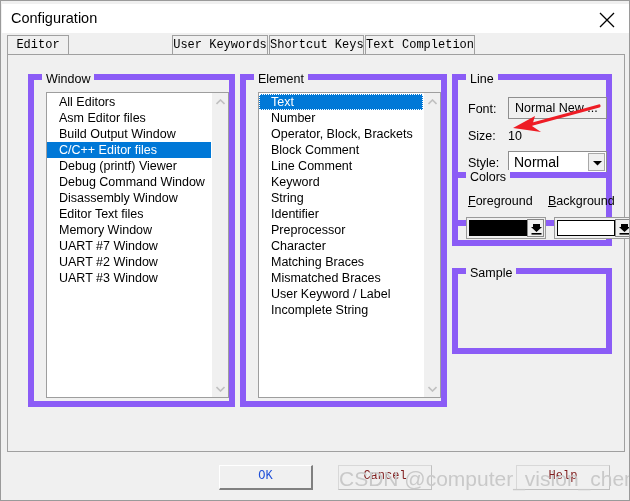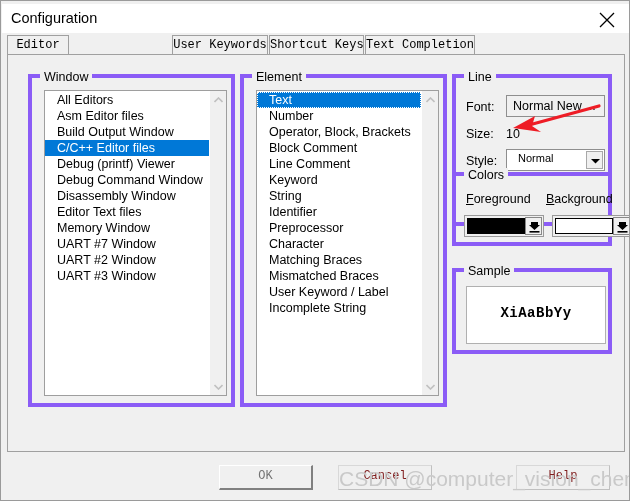--- a/index.html
+++ b/index.html
@@ -96,21 +96,21 @@
     height: 398px;
     background: #f0f0f0;
     border: 1px solid #a0a0a0;
     border-top: 1px solid #a0a0a0;
     box-sizing: border-box;
   }
 
   
   .group {
     position: absolute;
-    border: 4px solid #8b5cf6;
+    border: 6px solid #8b5cf6;
     box-sizing: border-box;
   }
   .group-legend {
     position: absolute;
     top: -8px;
     left: 8px;
     background: #f0f0f0;
     padding: 0 4px;
     font-size: 12.5px;
     color: #000;
@@ -199,22 +199,22 @@
   }
   .combo {
     position: absolute;
     background: #ffffff;
     border: 1px solid #8e8e8e;
     box-sizing: border-box;
     cursor: default;
   }
   .combo-text {
     position: absolute;
-    left: 11px; top: 2px;
-    font-size: 11px;
+    left: 5px; top: 2px;
+    font-size: 14px;
     color: #000;
     white-space: nowrap;
   }
   .combo-arrow {
     position: absolute;
     right: 1px; top: 1px;
     width: 17px;
     bottom: 1px;
     background: #f0f0f0;
     border: 1px solid #a8a8a8;
@@ -292,21 +292,21 @@
     background: #f0f0f0;
     border-top: 1px solid #ffffff;
     border-left: 1px solid #ffffff;
     border-right: 2px solid #808080;
     border-bottom: 2px solid #808080;
     box-sizing: border-box;
     font-family: "Liberation Mono", "DejaVu Sans Mono", monospace;
     font-size: 12px;
     line-height: 21px;
     text-align: center;
-    color: #737373;
+    color: #1d4ed8;
     cursor: default;
   }
   .dlgbtn.flat {
     border: 1px solid #d8d8d8;
     border-right: 1px solid #c0c0c0;
     border-bottom: 1px solid #c0c0c0;
     color: #7f1d1d;
   }
 
   
@@ -471,23 +471,20 @@
           <svg width="11" height="12" viewBox="0 0 11 12">
             <path d="M2 1 L9 1 L9 4 L11 4 L5.5 9 L0 4 L2 4 Z" fill="#000"></path>
             <rect x="0.5" y="10" width="10" height="1.6" fill="#000"></rect>
           </svg>
         </span>
       </div>
     </div>
 
     <div class="group" style="left:444px; top:213px; width:160px; height:86px;">
       <div class="group-legend">Sample</div>
-      <div class="sample-box" style="left:10px; top:14px; width:140px; height:58px;">
-        <div class="sample-text">XiAaBbYy</div>
-      </div>
     </div>
 
   </div>
 
   <div class="buttonbar">
     <div class="dlgbtn" style="left:217px;">OK</div>
     <div class="dlgbtn flat" style="left:336px;">Cancel</div>
     <div class="dlgbtn flat" style="left:514px;">Help</div>
   </div>
 

